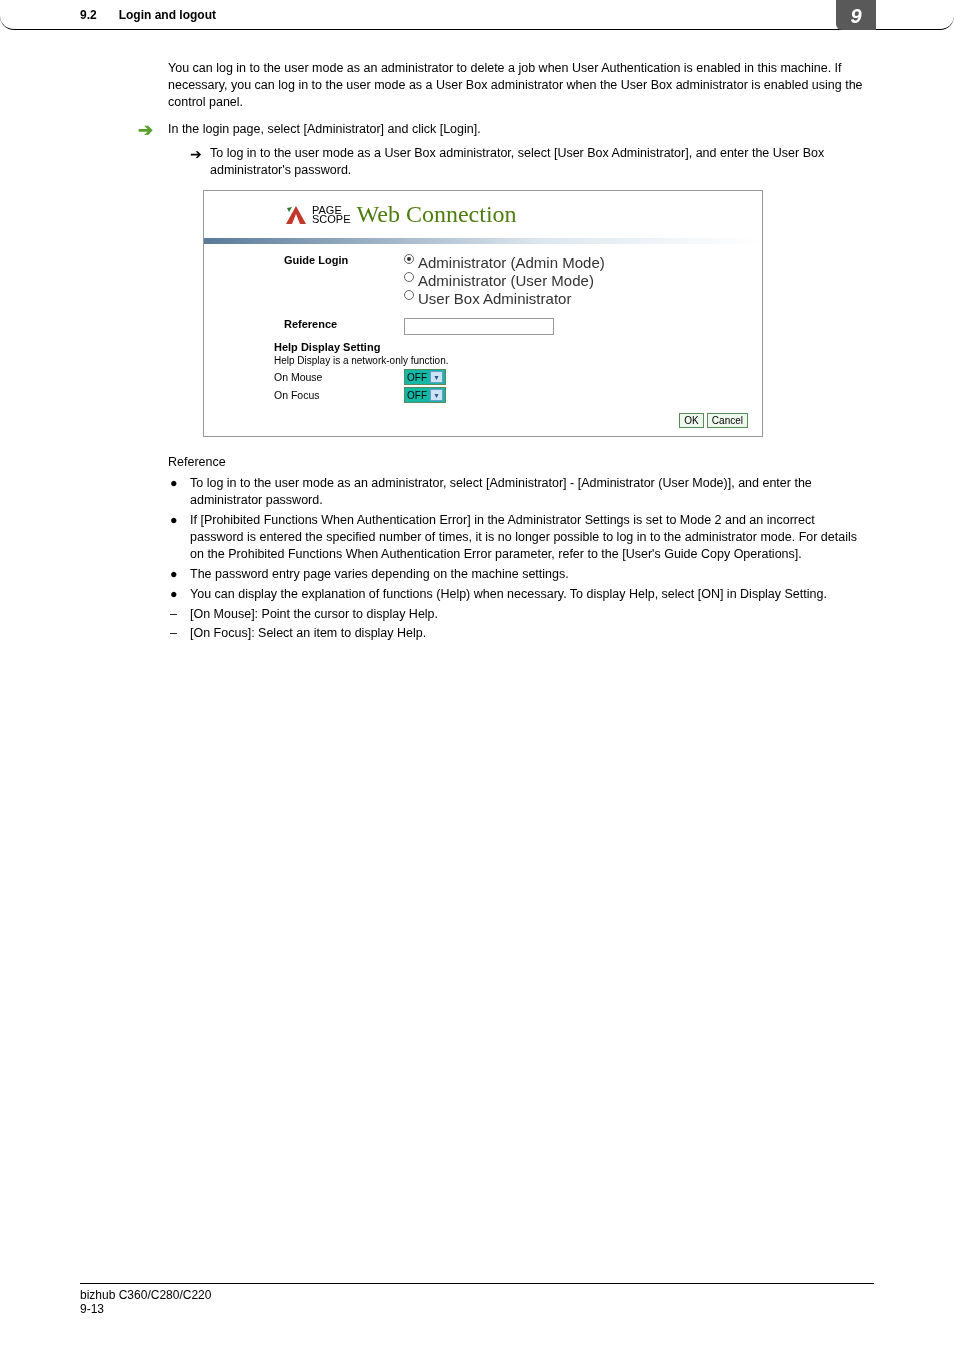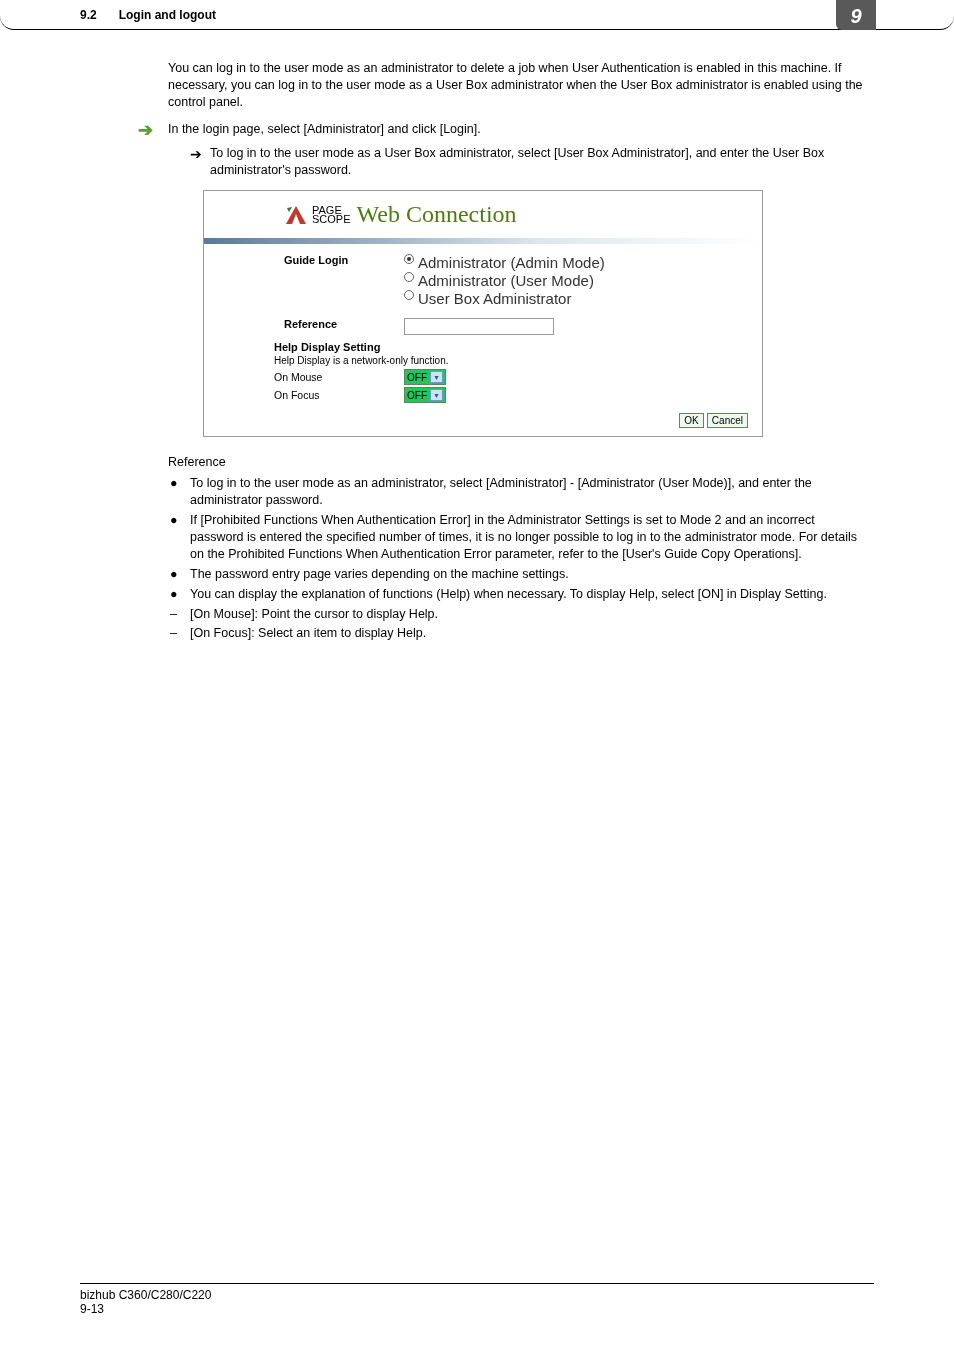--- a/index.html
+++ b/index.html
@@ -162,21 +162,21 @@
   .help-section {
     margin-top: 6px;
     padding-left: 30px;
   }
   .help-title { font-weight: bold; font-size: 11px; margin-bottom: 2px; }
   .help-note { font-size: 10px; margin-bottom: 3px; }
   .help-row { display: flex; align-items: center; font-size: 10.5px; margin-bottom: 2px; }
   .help-row-label { width: 130px; }
   .mini-select {
     border: 1px solid #5a8a5a;
-    background: #22c55e;
+    background: #14b8a6;
     font-size: 10px;
     display: inline-flex;
     align-items: center;
     height: 16px;
     padding: 0 2px;
   }
   .mini-select .dd {
     background: #cde3f5;
     border: 1px solid #6a9acb;
     width: 13px; height: 12px;

